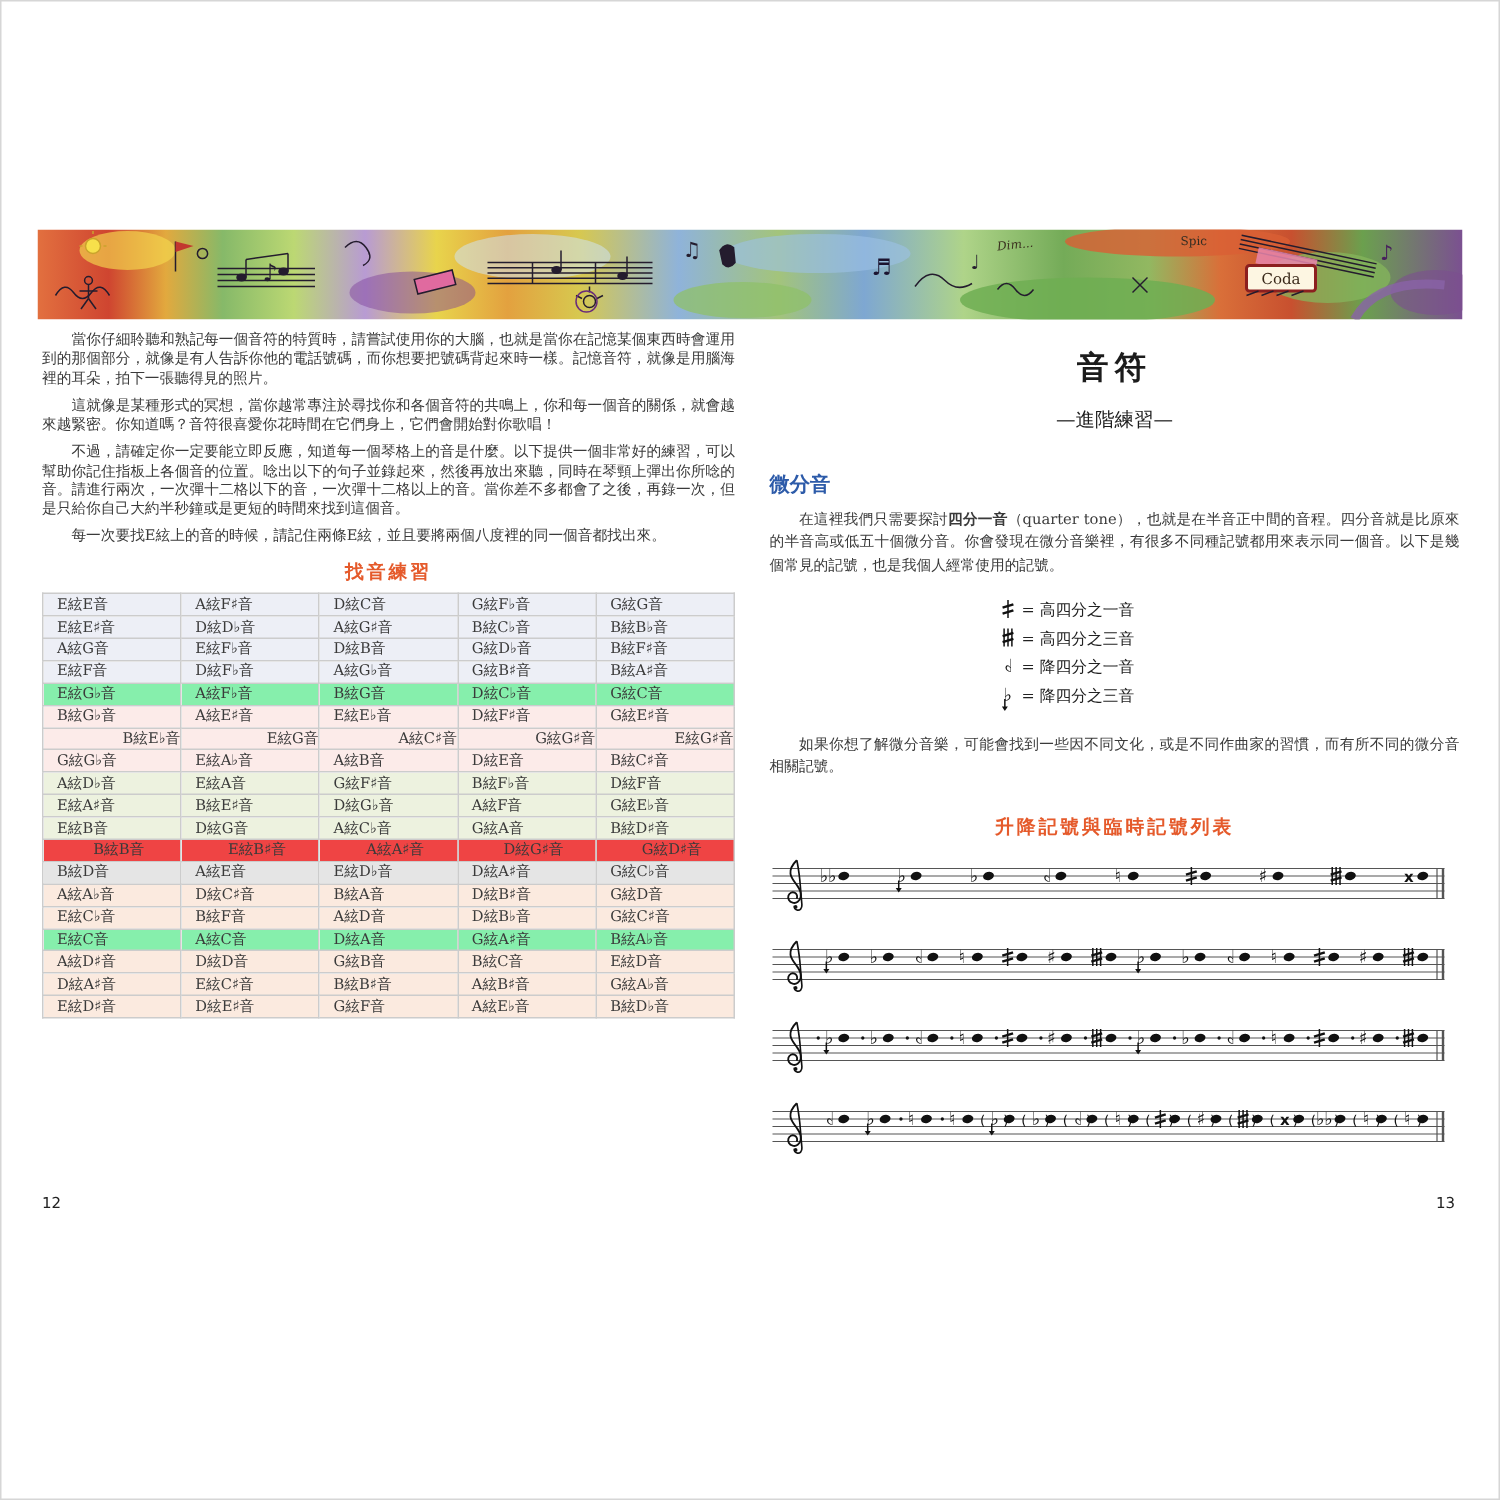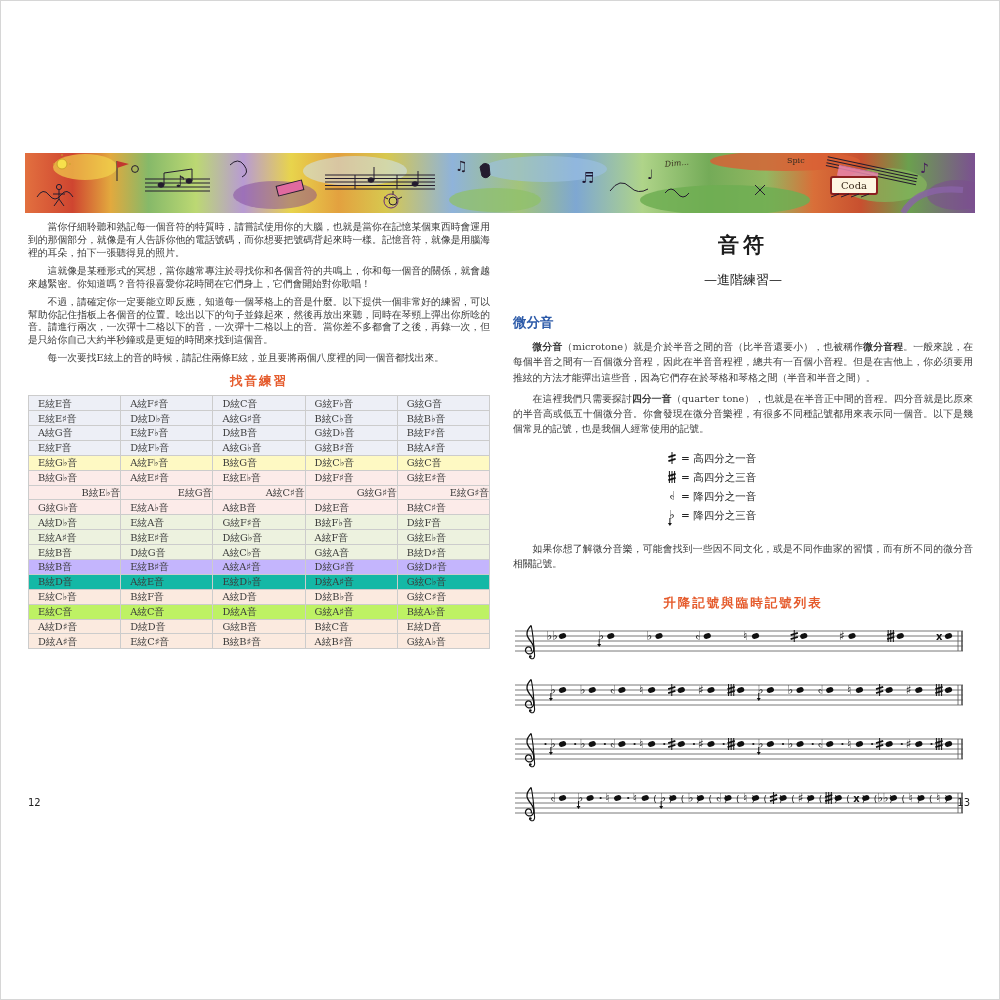--- a/index.html
+++ b/index.html
@@ -177,21 +177,21 @@
             <td>G絃D♭音</td>
             <td>B絃F♯音</td>
           </tr>
           <tr style="background: rgb(237, 239, 246);">
             <td>E絃F音</td>
             <td>D絃F♭音</td>
             <td>A絃G♭音</td>
             <td>G絃B♯音</td>
             <td>B絃A♯音</td>
           </tr>
-          <tr style="background: #fef9c3;">
+          <tr style="background: #86efac;">
             <td>E絃G♭音</td>
             <td>A絃F♭音</td>
             <td>B絃G音</td>
             <td>D絃C♭音</td>
             <td>G絃C音</td>
           </tr>
           <tr style="background: rgb(252, 235, 233);">
             <td>B絃G♭音</td>
             <td>A絃E♯音</td>
             <td>E絃E♭音</td>
@@ -226,71 +226,84 @@
             <td>A絃F音</td>
             <td>G絃E♭音</td>
           </tr>
           <tr style="background: rgb(237, 242, 223);">
             <td>E絃B音</td>
             <td>D絃G音</td>
             <td>A絃C♭音</td>
             <td>G絃A音</td>
             <td>B絃D♯音</td>
           </tr>
-          <tr style="background: #c4b5fd;">
+          <tr style="background: #ef4444; text-align: center;">
             <td>B絃B音</td>
             <td>E絃B♯音</td>
             <td>A絃A♯音</td>
             <td>D絃G♯音</td>
             <td>G絃D♯音</td>
           </tr>
-          <tr style="background: #14b8a6; padding-left: 44px;">
+          <tr style="background: #e5e5e5; padding-left: 44px;">
             <td>B絃D音</td>
             <td>A絃E音</td>
             <td>E絃D♭音</td>
             <td>D絃A♯音</td>
             <td>G絃C♭音</td>
+          </tr>
+          <tr style="background: rgb(251, 234, 223);">
+            <td>A絃A♭音</td>
+            <td>D絃C♯音</td>
+            <td>B絃A音</td>
+            <td>D絃B♯音</td>
+            <td>G絃D音</td>
           </tr>
           <tr style="background: rgb(251, 234, 223);">
             <td>E絃C♭音</td>
             <td>B絃F音</td>
             <td>A絃D音</td>
             <td>D絃B♭音</td>
             <td>G絃C♯音</td>
           </tr>
-          <tr style="background: #bef264; padding-left: 14px;">
+          <tr style="background: #86efac; padding-left: 14px;">
             <td>E絃C音</td>
             <td>A絃C音</td>
             <td>D絃A音</td>
             <td>G絃A♯音</td>
             <td>B絃A♭音</td>
           </tr>
           <tr style="background: rgb(251, 234, 223);">
             <td>A絃D♯音</td>
             <td>D絃D音</td>
             <td>G絃B音</td>
             <td>B絃C音</td>
             <td>E絃D音</td>
           </tr>
           <tr style="background: rgb(251, 234, 223);">
             <td>D絃A♯音</td>
             <td>E絃C♯音</td>
             <td>B絃B♯音</td>
             <td>A絃B♯音</td>
             <td>G絃A♭音</td>
           </tr>
+          <tr style="background: rgb(251, 234, 223);">
+            <td>E絃D♯音</td>
+            <td>D絃E♯音</td>
+            <td>G絃F音</td>
+            <td>A絃E♭音</td>
+            <td>B絃D♭音</td>
+          </tr>
         </tbody>
     </table>
   </div>
 
   <div class="right-col">
     <h1 class="rp-title">音符</h1>
     <div class="rp-subtitle">—進階練習—</div>
     <div class="sec-head">微分音</div>
-    <p><b>微分音</b><span>（microtone）就是介於半音之間的音（比半音還要小），也被稱作</span><b>微分音程</b><span>。一般來說，在每個半音之間有一百個微分音程，因此在半音音程裡，總共有一百個小音程。但是在吉他上，你必須要用推絃的方法才能彈出這些音，因為它們存在於琴格和琴格之間（半音和半音之間）。</span></p>
     <p><span>在這裡我們只需要探討</span><b>四分一音</b><span>（quarter tone），也就是在半音正中間的音程。四分音就是比原來的半音高或低五十個微分音。你會發現在微分音樂裡，有很多不同種記號都用來表示同一個音。以下是幾個常見的記號，也是我個人經常使用的記號。</span></p>
     <div class="legend">
         <div class="leg-row">
           <svg width="18" height="22" viewBox="0 0 18 22">
             <line x1="9" y1="4" x2="9" y2="16" stroke="#111" stroke-width="1"></line>
             <line x1="5.4" y1="9.1" x2="12.6" y2="6.9" stroke="#111" stroke-width="1.7"></line>
             <line x1="5.4" y1="13.1" x2="12.6" y2="10.9" stroke="#111" stroke-width="1.7"></line>
           </svg>
           <span>= 高四分之一音</span>
         </div>

